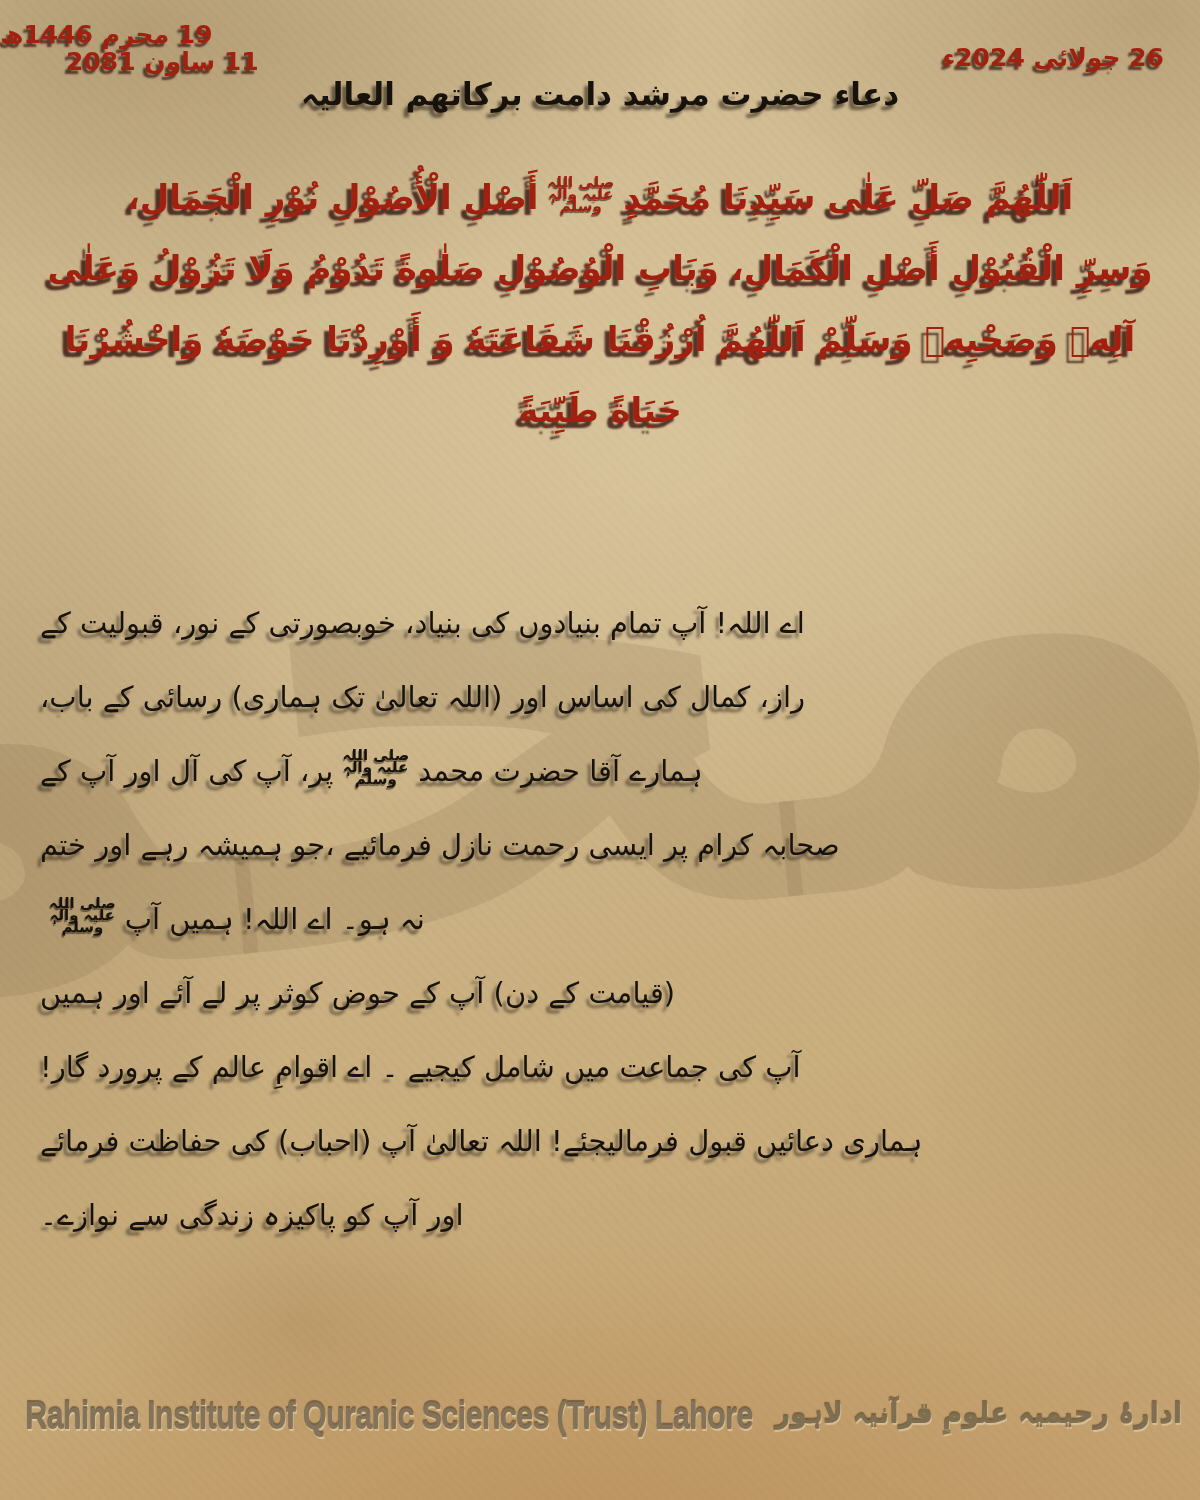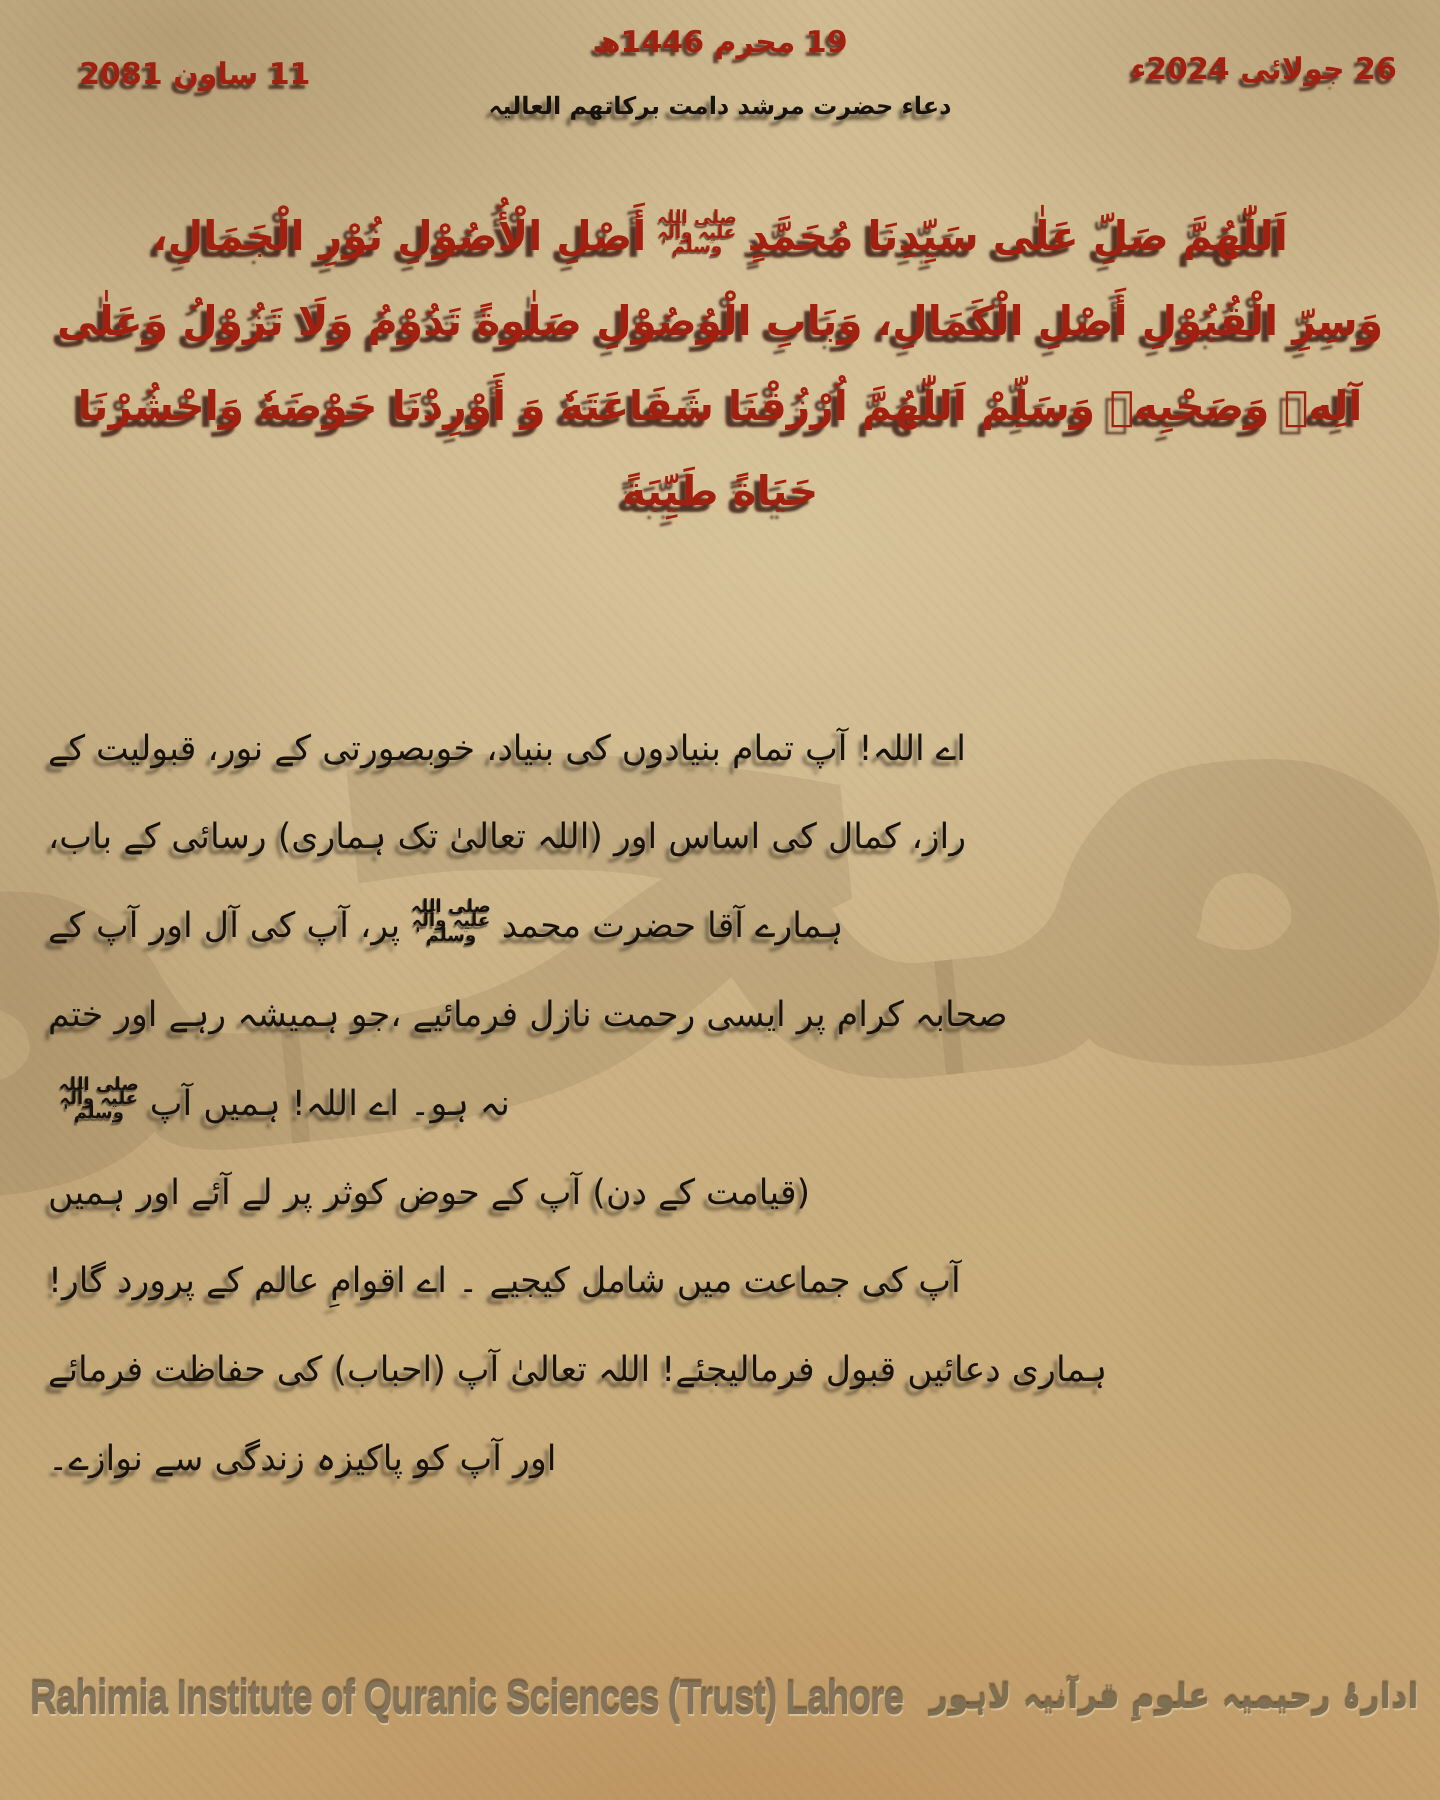--- a/index.html
+++ b/index.html
@@ -43,31 +43,31 @@
     text-shadow: -5px 6px 2px rgba(48,13,8,.78);
   }
   .date {
     position: absolute;
     font-size: 25px;
     font-weight: bold;
     white-space: nowrap;
     text-shadow: -3px 4px 2px rgba(48,13,8,.7);
     text-align: right;
   }
-  .date-center { top: 20px; left: 0; width: 100%; text-align: center; }
+  .date-center { top: 20px; left: 0; width: 100%; text-align: left; }
   .date-right  { top: 43px; right: 36px; }
   .date-left   { top: 47px; left: 66px; }
 
   .title {
     position: absolute;
     top: 76px;
     left: 0;
     width: 100%;
     text-align: center;
-    font-size: 20px;
+    font-size: 31px;
     font-weight: bold;
     color: #17120c;
     text-shadow: -4px 5px 3px rgba(25,18,10,.55);
     direction: rtl;
   }
 
   .prayer {
     position: absolute;
     top: 162px;
     left: 38px;

